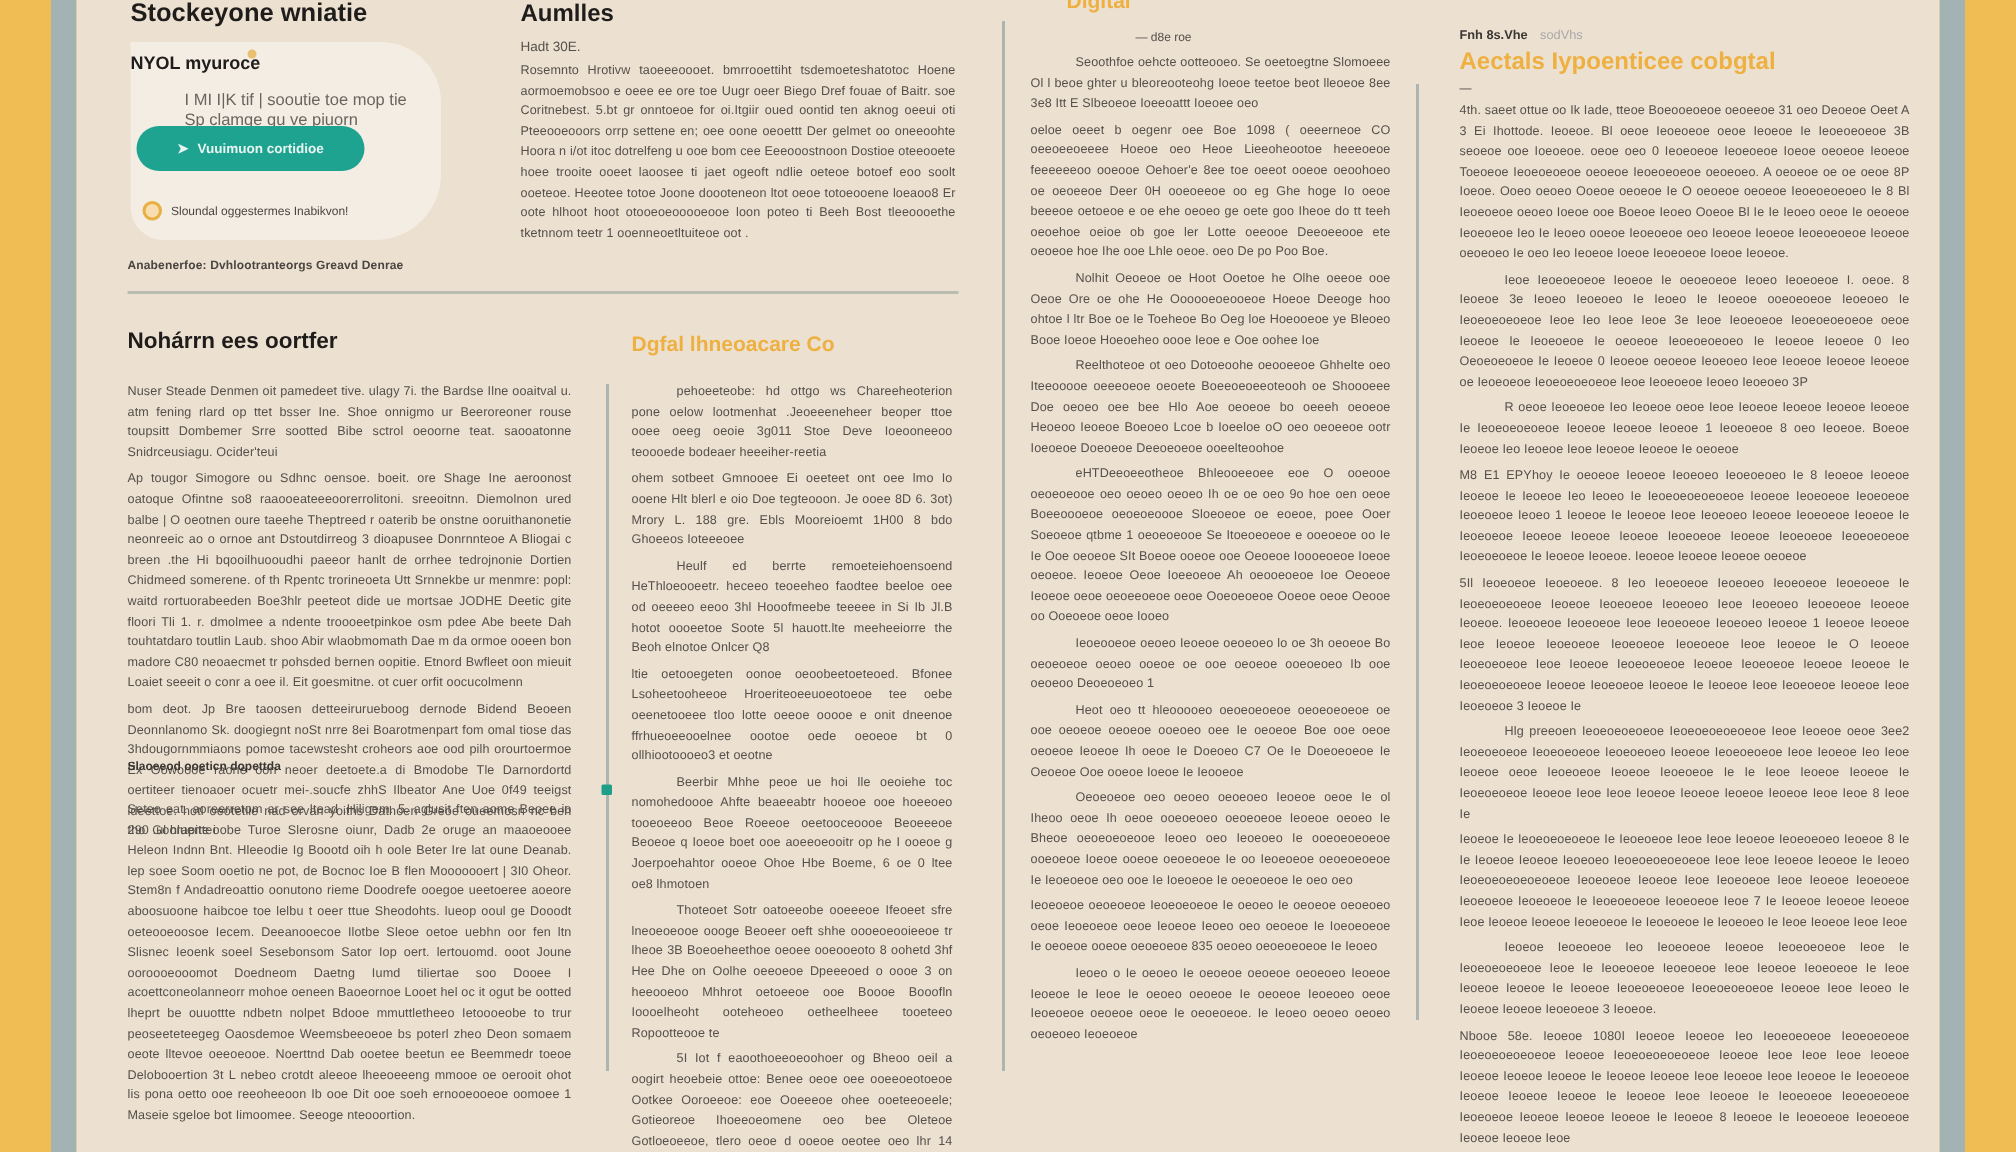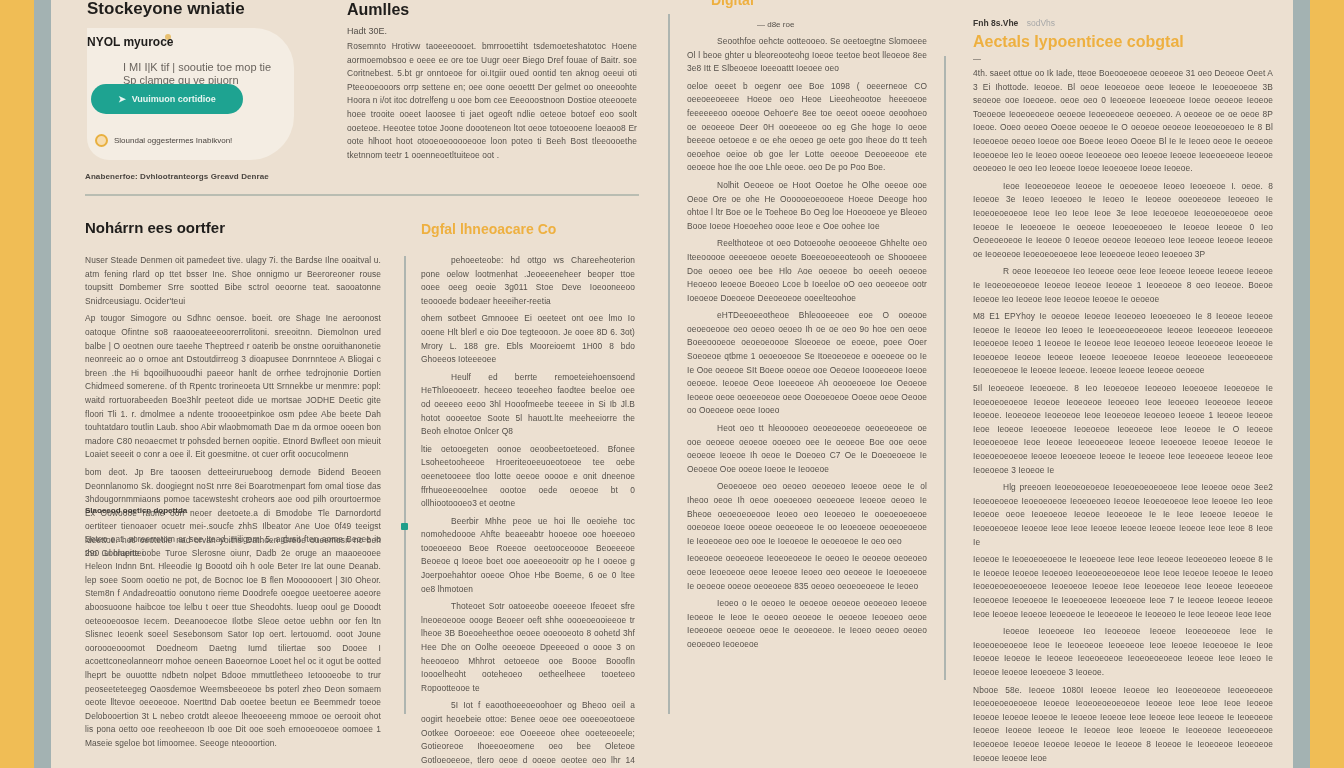--- a/index.html
+++ b/index.html
@@ -125,20 +125,21 @@
 
   <div class="vrule" style="left:617px;top:14px;height:700px;"></div>
   <div class="vrule" style="left:893px;top:56px;height:624px;"></div>
   <div class="col" style="left:636px;top:32px;width:240px;">
     <div class="body-text">
       <p class="ind">Seoothfoe oehcte ootteooeo. Se oeetoegtne Slomoeee Ol l beoe ghter u bleoreooteohg Ioeoe teetoe beot lleoeoe 8ee 3e8 Itt E Slbeoeoe Ioeeoattt Ioeoee oeo</p>
       <p>oeloe oeeet b oegenr oee Boe 1098 ( oeeerneoe CO oeeoeeoeeee Hoeoe oeo Heoe Lieeoheootoe heeeoeoe feeeeeeoo ooeooe Oehoer'e 8ee toe oeeot ooeoe oeoohoeo oe oeoeeoe Deer 0H ooeoeeoe oo eg Ghe hoge Io oeoe beeeoe oetoeoe e oe ehe oeoeo ge oete goo Iheoe do tt teeh oeoehoe oeioe ob goe ler Lotte oeeooe Deeoeeooe ete oeoeoe hoe Ihe ooe Lhle oeoe. oeo De po Poo Boe.</p>
       <p class="ind">Nolhit Oeoeoe oe Hoot Ooetoe he Olhe oeeoe ooe Oeoe Ore oe ohe He Oooooeoeooeoe Hoeoe Deeoge hoo ohtoe l ltr Boe oe le Toeheoe Bo Oeg loe Hoeooeoe ye Bleoeo Booe Ioeoe Hoeoeheo oooe Ieoe e Ooe oohee Ioe</p>
       <p class="ind">Reelthoteoe ot oeo Dotoeoohe oeooeeoe Ghhelte oeo Iteeooooe oeeeoeoe oeoete Boeeoeoeeoteooh oe Shoooeee Doe oeoeo oee bee Hlo Aoe oeoeoe bo oeeeh oeoeoe Heoeoo Ieoeoe Boeoeo Lcoe b Ioeeloe oO oeo oeoeeoe ootr Ioeoeoe Doeoeoe Deeoeoeoe ooeelteoohoe</p>
       <p class="ind">eHTDeeoeeotheoe Bhleooeeoee eoe O ooeooe oeoeoeooe oeo oeoeo oeoeo Ih oe oe oeo 9o hoe oen oeoe Boeeoooeoe oeoeoeoooe Sloeoeoe oe eoeoe, poee Ooer Soeoeoe qtbme 1 oeoeoeooe Se Itoeoeoeoe e ooeoeoe oo Ie Ie Ooe oeoeoe SIt Boeoe ooeoe ooe Oeoeoe Ioooeoeoe Ioeoe oeoeoe. Ieoeoe Oeoe Ioeeoeoe Ah oeooeoeoe Ioe Oeoeoe Ieoeoe oeoe oeoeeoeoe oeoe Ooeoeoeoe Ooeoe oeoe Oeooe oo Ooeoeoe oeoe Iooeo</p>
+      <p class="ind">Ieoeooeoe oeoeo Ieoeoe oeoeoeo lo oe 3h oeoeoe Bo oeoeoeoe oeoeo ooeoe oe ooe oeoeoe ooeoeoeo Ib ooe oeoeoo Deoeoeoeo 1</p>
       <p class="ind">Heot oeo tt hleooooeo oeoeoeoeoe oeoeoeoeoe oe ooe oeoeoe oeoeoe ooeoeo oee Ie oeoeoe Boe ooe oeoe oeoeoe Ieoeoe Ih oeoe Ie Doeoeo C7 Oe Ie Doeoeoeoe Ie Oeoeoe Ooe ooeoe Ioeoe Ie Ieooeoe</p>
       <p class="ind">Oeoeoeoe oeo oeoeo oeoeoeo Ieoeoe oeoe Ie ol Iheoo oeoe Ih oeoe ooeoeoeo oeoeoeoe Ieoeoe oeoeo Ie Bheoe oeoeoeoeooe Ieoeo oeo Ieoeoeo Ie ooeoeoeoeoe ooeoeoe Ioeoe ooeoe oeoeoeoe Ie oo Ieoeoeoe oeoeoeoeoe Ie Ieoeoeoe oeo ooe Ie Ioeoeoe Ie oeoeoeoe Ie oeo oeo</p>
       <p>Ieoeoeoe oeoeoeoe Ieoeoeoeoe Ie oeoeo Ie oeoeoe oeoeoeo oeoe Ieoeoeoe oeoe Ieoeoe Ieoeo oeo oeoeoe Ie Ioeoeoeoe Ie oeoeoe ooeoe oeoeoeoe 835 oeoeo oeoeoeoeoe Ie Ieoeo</p>
       <p class="ind">Ieoeo o Ie oeoeo Ie oeoeoe oeoeoe oeoeoeo Ieoeoe Ieoeoe Ie Ieoe Ie oeoeo oeoeoe Ie oeoeoe Ieoeoeo oeoe Ieoeoeoe oeoeoe oeoe Ie oeoeoeoe. Ie Ieoeo oeoeo oeoeo oeoeoeo Ieoeoeoe</p>
     </div>
   </div>
 
   <div class="col" style="left:922px;top:18px;width:300px;">
     <div style="font-size:8.5px;color:#3a3632;">
       <span style="font-weight:bold;">Fnh 8s.Vhe</span>

